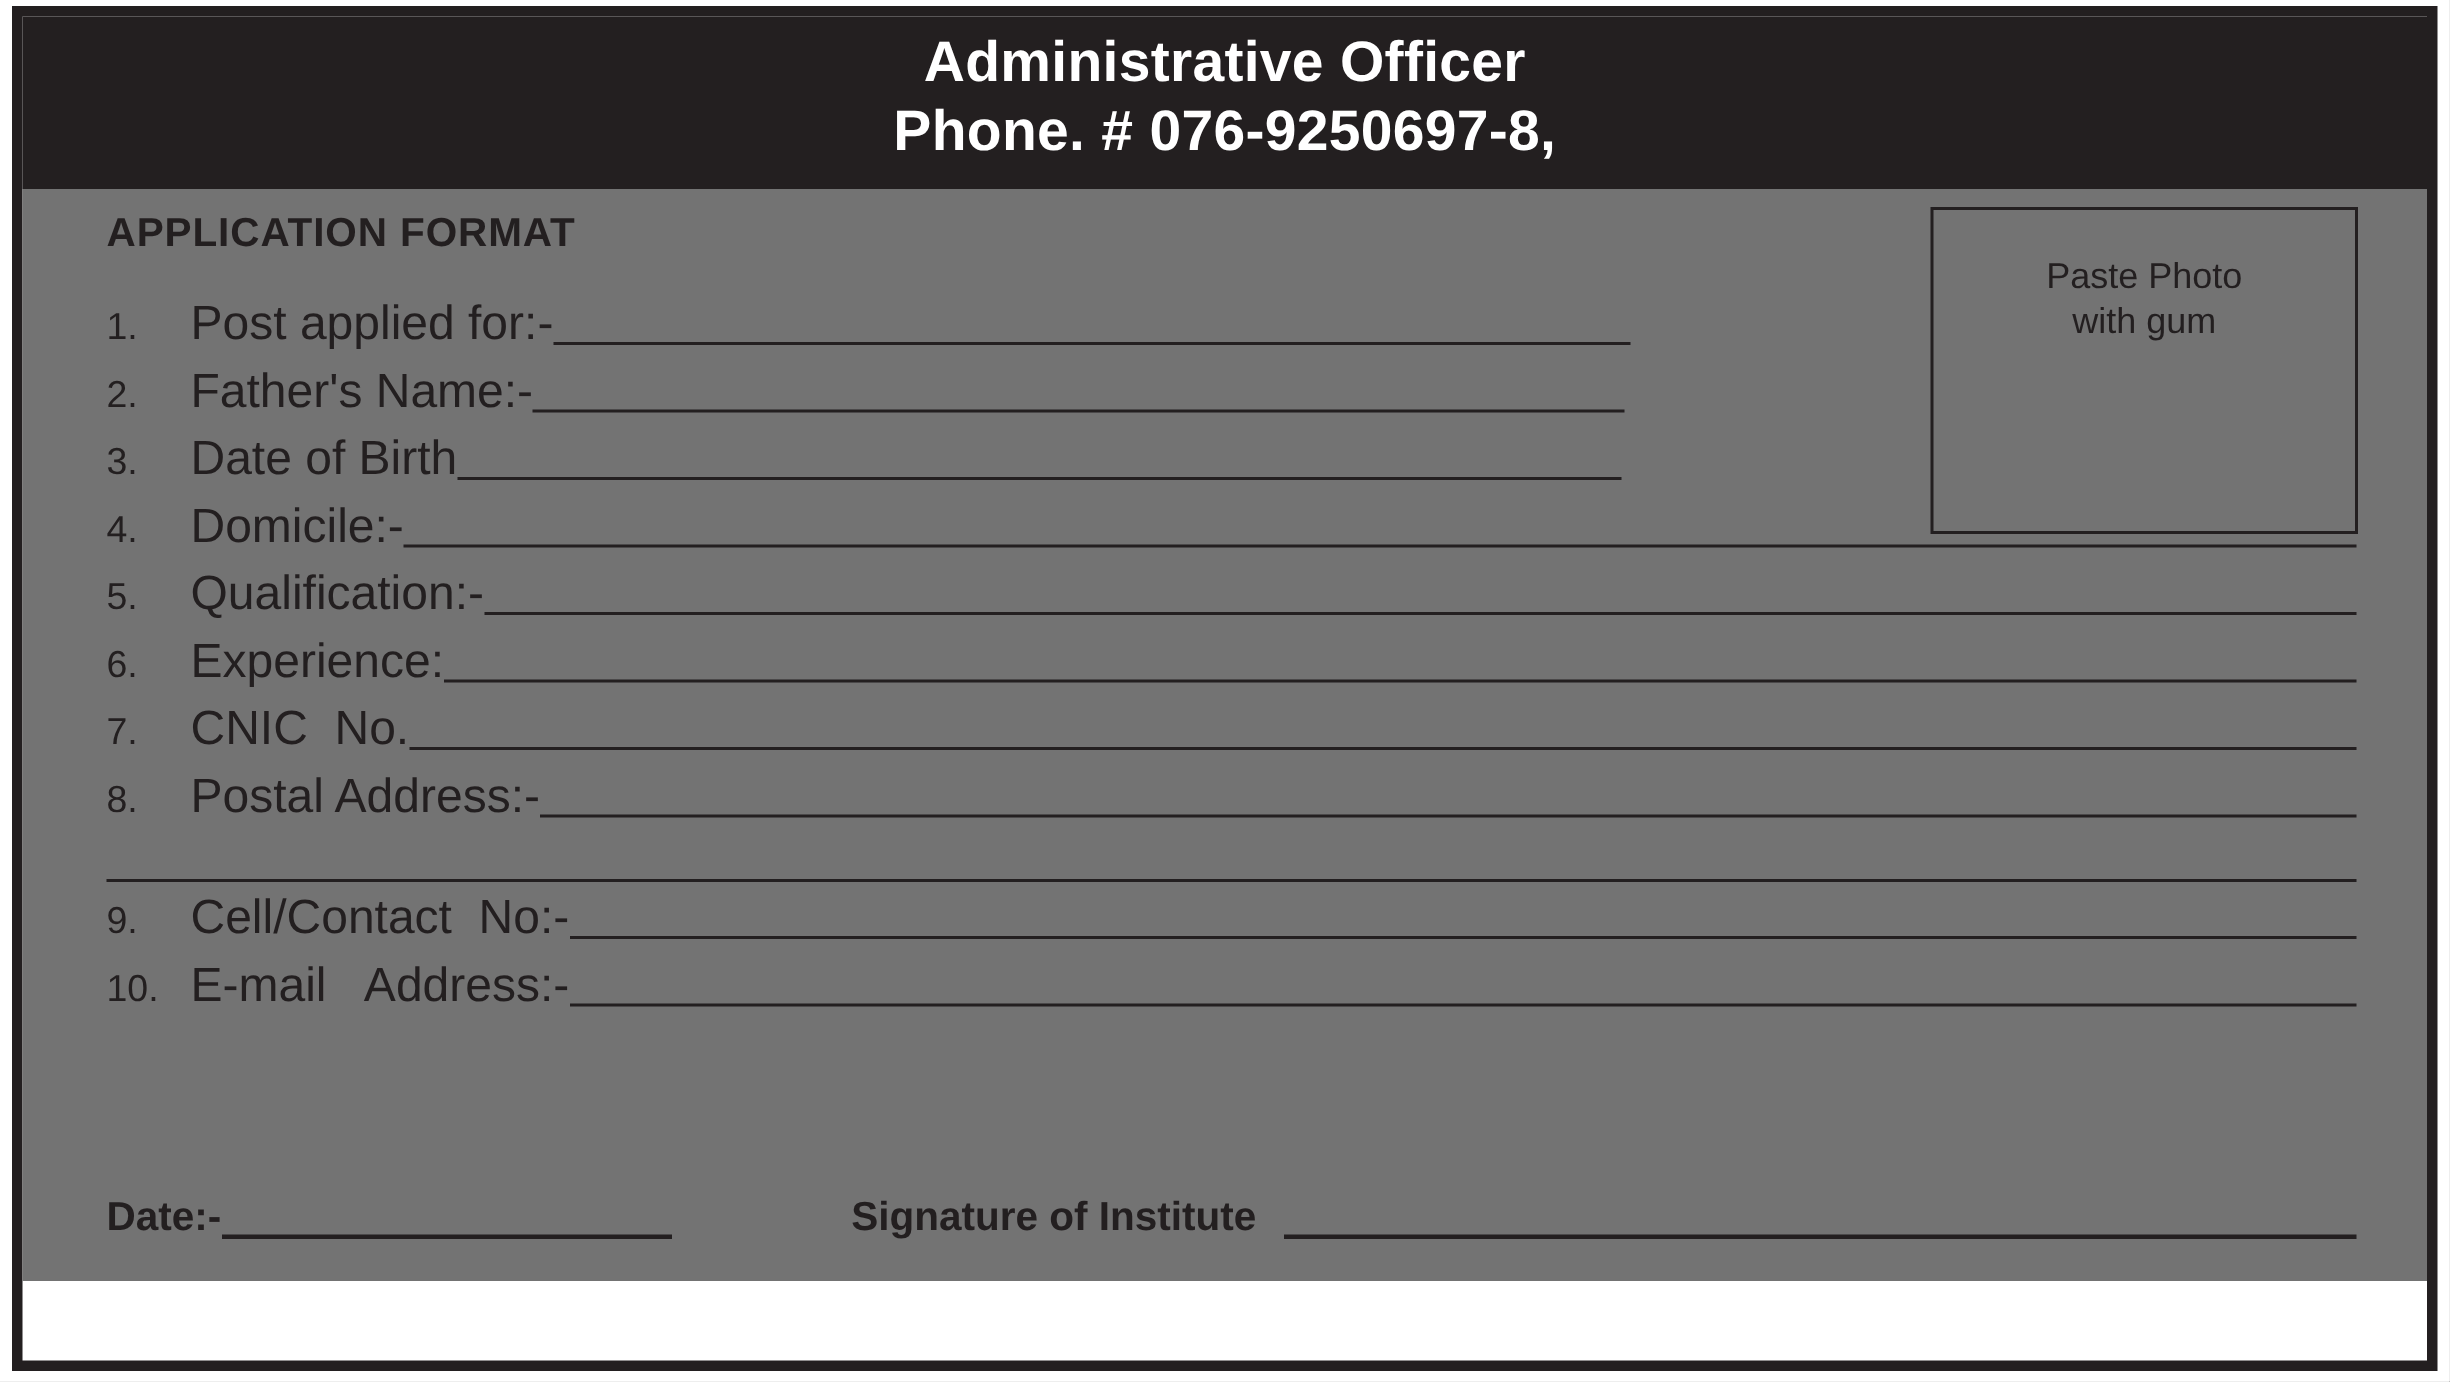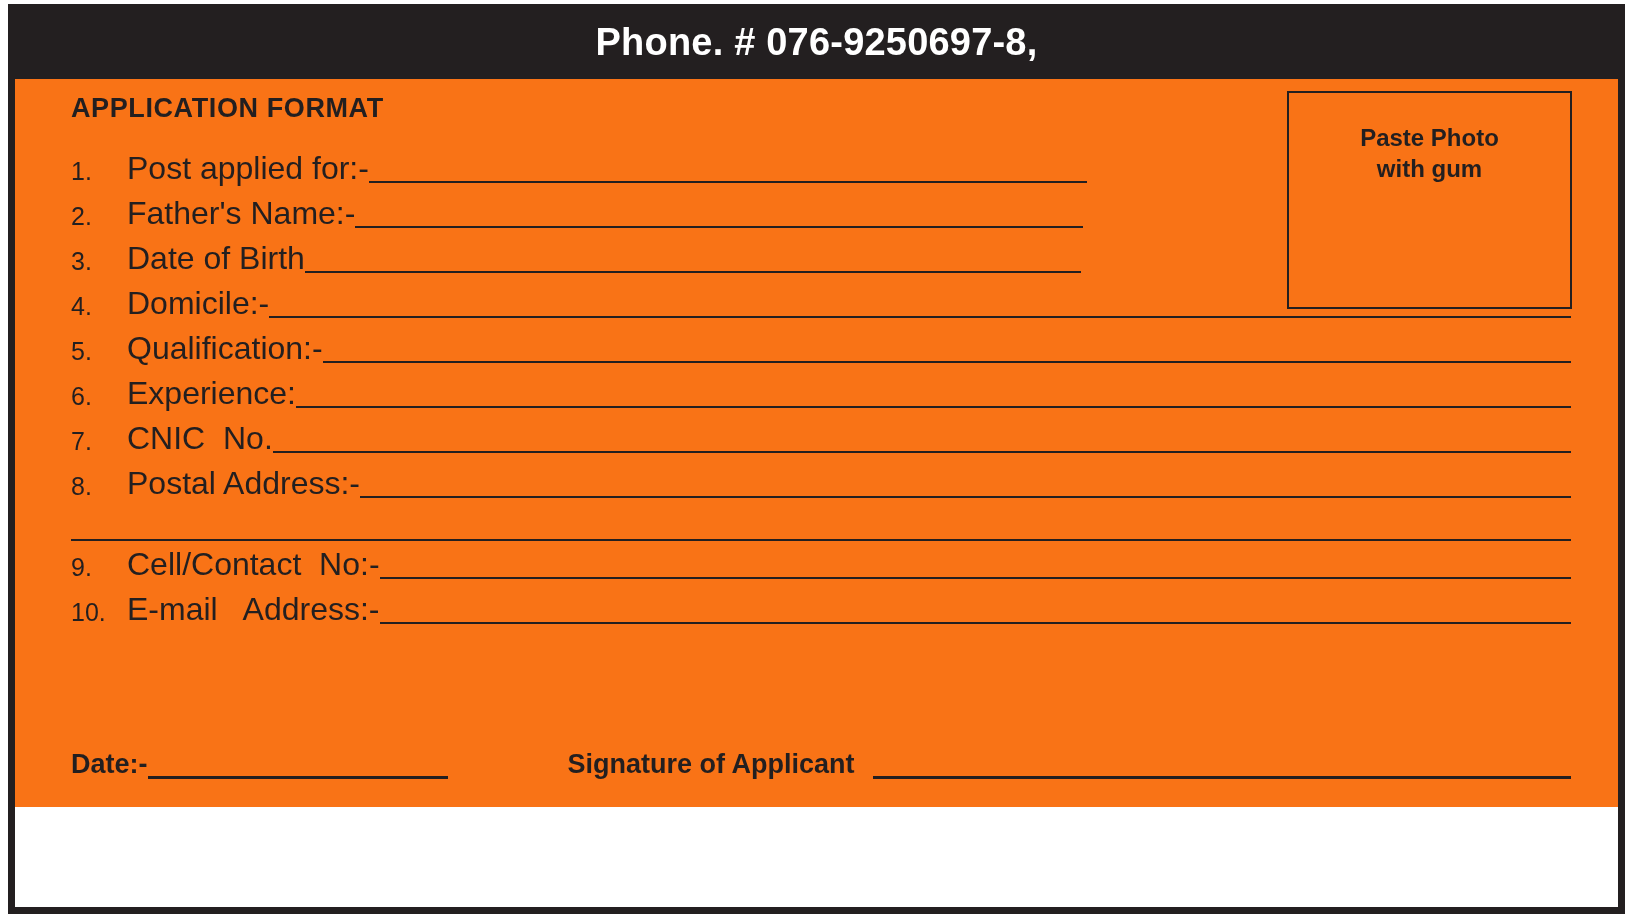--- a/index.html
+++ b/index.html
@@ -49,21 +49,21 @@
     line-height: 1.22;
     white-space: nowrap;
   }
   .header-line.l1 { font-size: 38px; }
   .header-line.l2 { font-size: 38px; }
   .header-line.l3 { font-size: 38px; }
 
   
   .body-area {
     position: relative;
-    background: #f97316;
+    background: #737373;
     height: 728px;
     box-sizing: border-box;
     padding: 14px 0 0 0;
   }
 
   .section-title {
     position: absolute;
     left: 56px;
     top: 14px;
     font-size: 27px;
@@ -79,21 +79,20 @@
     top: 12px;
     width: 285px;
     height: 218px;
     border: 2px solid #231f20;
     box-sizing: border-box;
     display: flex;
     flex-direction: column;
     align-items: center;
     justify-content: flex-start;
     padding-top: 30px;
-    font-weight: bold;
   }
   .photo-box .pl {
     font-size: 24px;
     line-height: 1.28;
     color: #231f20;
     text-align: center;
   }
 
   
   .form-list {
@@ -172,20 +171,21 @@
   }
 </style>
 </head>
 <body>
 
 <div class="page">
 
   <div class="ad-frame">
 
     <div class="header-band">
+      <div class="header-line l1">Administrative Officer</div>
       <div class="header-line l3">Phone. # 076-9250697-8,</div>
     </div>
 
     <div class="body-area">
 
       <div class="section-title">APPLICATION FORMAT</div>
 
       <div class="photo-box">
         <div class="pl">Paste Photo</div>
         <div class="pl">with gum</div>
@@ -254,20 +254,20 @@
           <span class="lbl">E-mail   Address:-</span>
           <span class="rule full"></span>
         </div>
 
       </div>
 
       <div class="footer-row">
         <span class="date-lbl">Date:-</span>
         <span class="date-rule"></span>
         <span class="gap"></span>
-        <span class="sig-lbl">Signature of Applicant</span>
+        <span class="sig-lbl">Signature of Institute</span>
         <span class="sig-rule"></span>
       </div>
 
     </div>
   </div>
 
 </div>
 
 </body></html>

